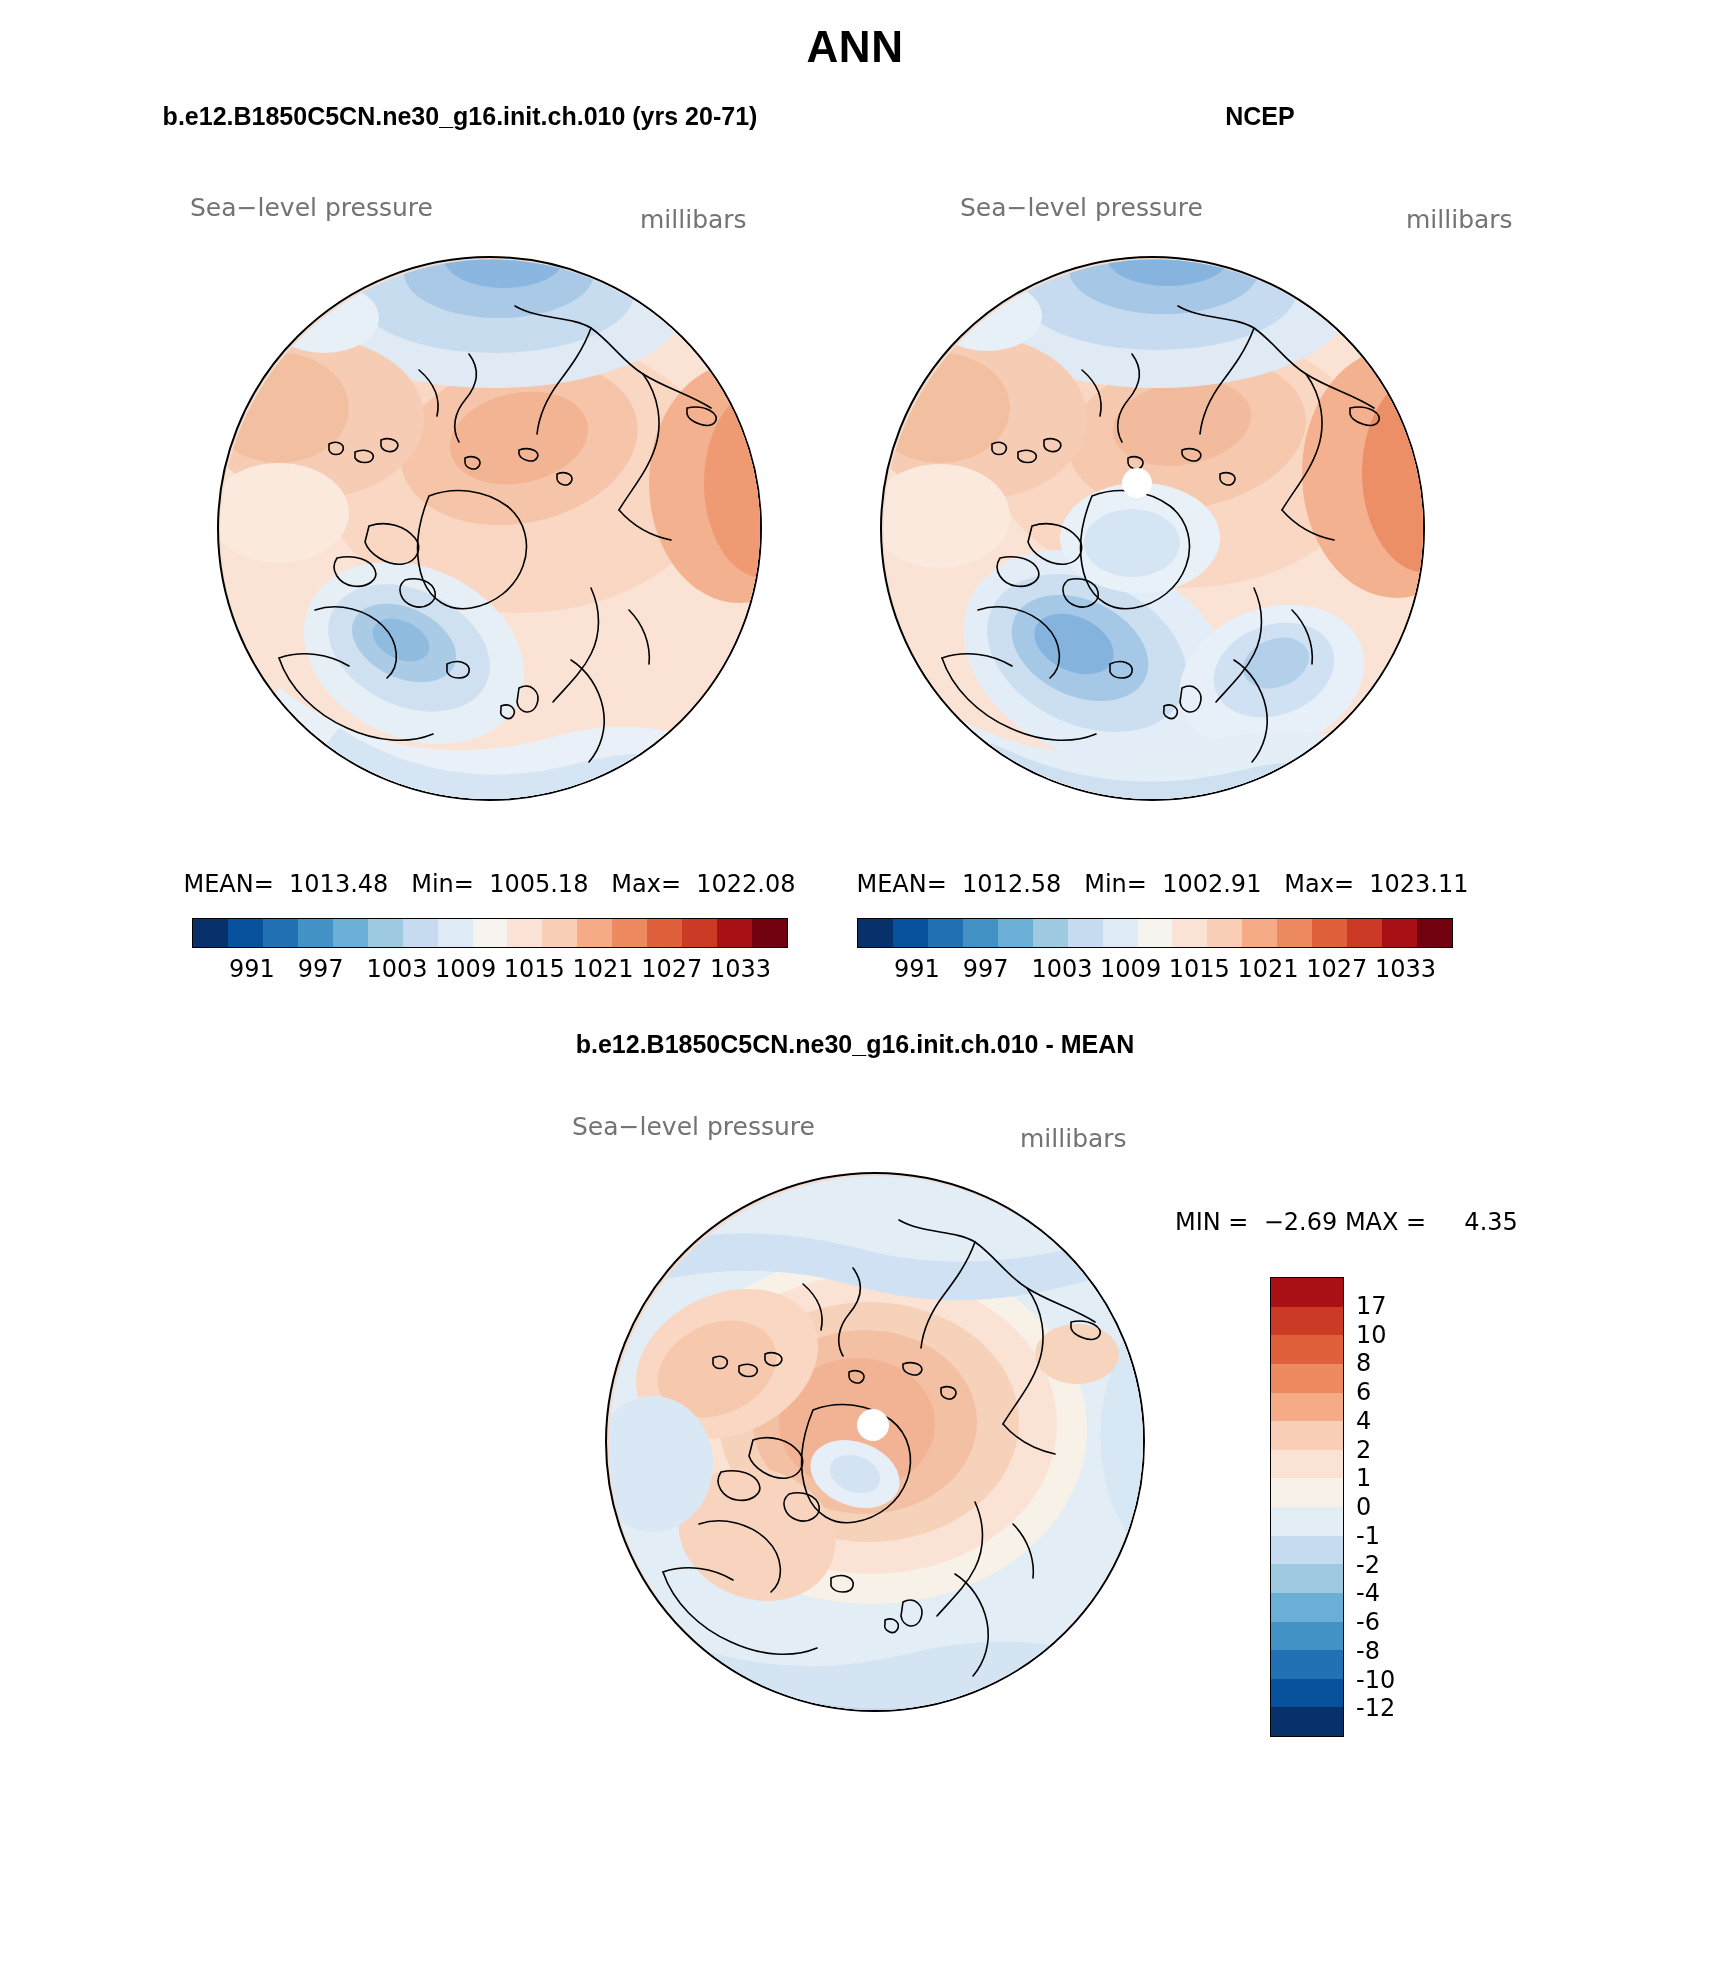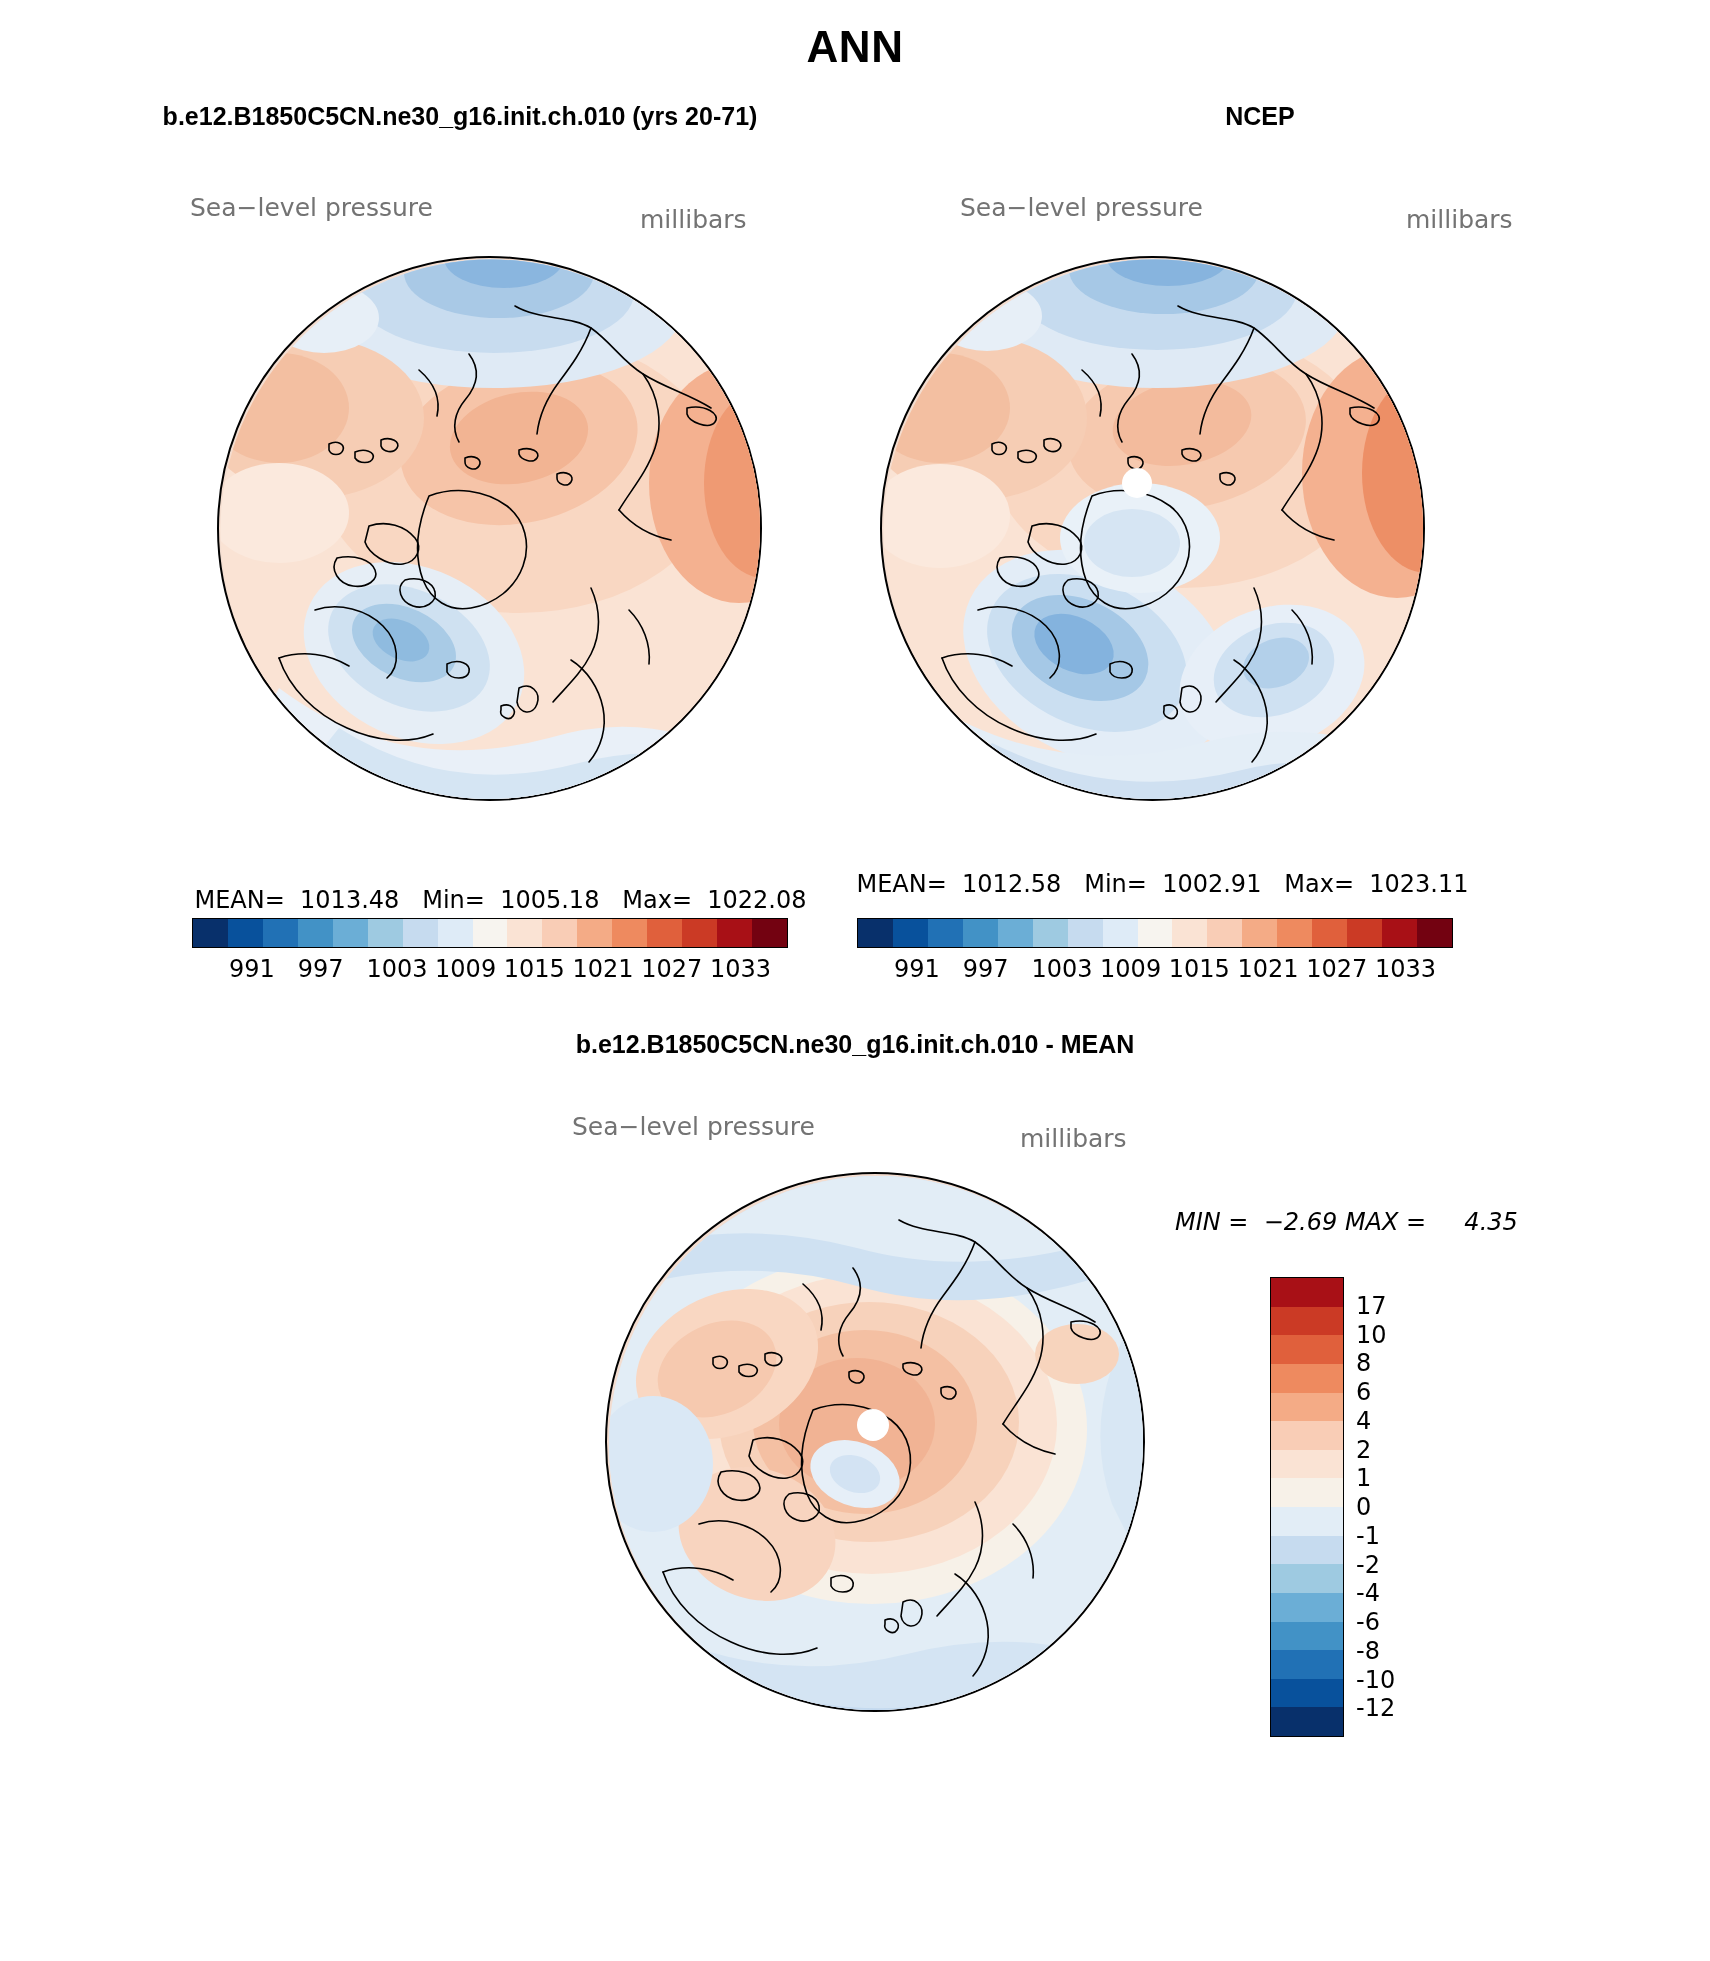--- a/index.html
+++ b/index.html
@@ -197,21 +197,21 @@
 
         <path d="M300 430 C312 424 322 434 318 446 C314 458 300 456 298 444 Z"></path>
         <path d="M282 448 C292 444 298 452 294 458 C290 464 280 458 282 452 Z"></path>
 
         <path d="M352 402 C368 412 380 430 384 450 C388 470 382 490 370 504"></path>
       </g>
     </g>
   </svg>
 </div>
 
-<div class="abs stats-line" style="top:870px; left:128px; width:745px;margin-top:16px;">MEAN=  1013.48   Min=  1005.18   Max=  1022.08</div>
+<div class="abs stats-line" style="top:870px; left:117px; width:745px;">MEAN=  1013.48   Min=  1005.18   Max=  1022.08</div>
 
 <div class="cbar-h" style="top:918px; left:192px; width:596px;">
   <div style="background:#08306b"></div>
   <div style="background:#08519c"></div>
   <div style="background:#2171b5"></div>
   <div style="background:#4292c6"></div>
   <div style="background:#6baed6"></div>
   <div style="background:#9ecae1"></div>
   <div style="background:#c6dbef"></div>
   <div style="background:#deebf7"></div>
@@ -392,21 +392,21 @@
         <path d="M224 404 C236 398 248 404 246 412 C244 420 228 420 224 412 Z"></path>
         <path d="M296 428 C308 422 318 432 314 444 C310 456 296 454 294 442 Z"></path>
         <path d="M278 446 C288 442 294 450 290 456 C286 462 276 456 278 450 Z"></path>
         <path d="M348 400 C364 410 376 428 380 448 C384 468 378 488 366 502"></path>
       </g>
     </g>
   </svg>
   <div class="pole-dot" style="top:235px; left:250px; width:32px; height:32px;"></div>
 </div>
 
-<div class="minmax-line" style="top:1208px; left:1175px;font-style:italic;">MIN =  −2.69 MAX =     4.35</div>
+<div class="minmax-line" style="top:1208px; left:1175px;">MIN =  −2.69 MAX =     4.35</div>
 
 <div class="cbar-v" style="top:1277px; left:1270px; height:460px;">
   <div style="background:#a81016"></div>
   <div style="background:#cb3a25"></div>
   <div style="background:#e0603c"></div>
   <div style="background:#ee8a5f"></div>
   <div style="background:#f4ab86"></div>
   <div style="background:#f9cdb6"></div>
   <div style="background:#fae3d4"></div>
   <div style="background:#f7f1e8"></div>

